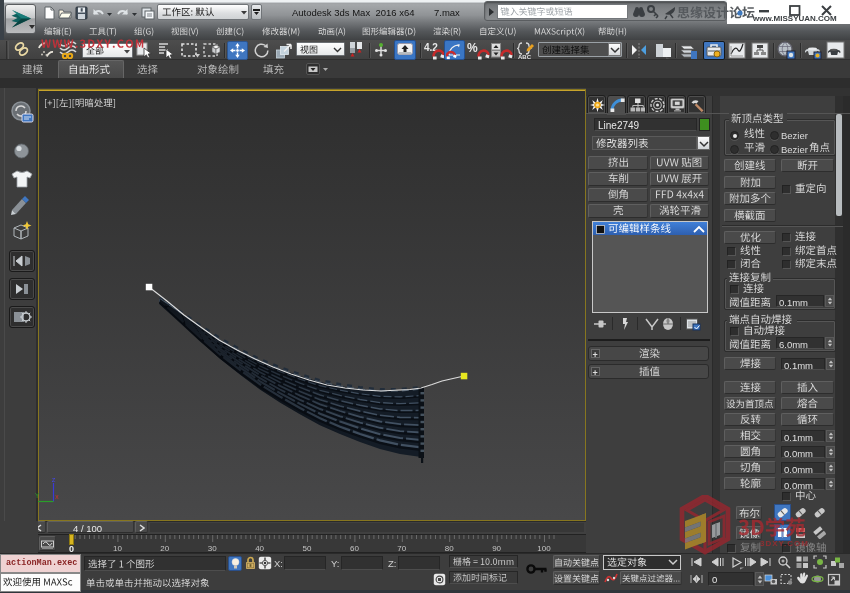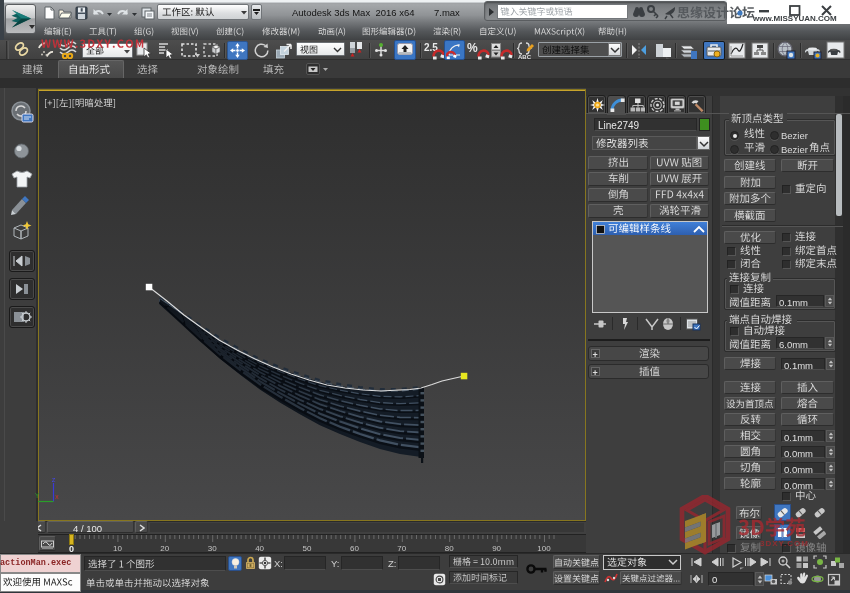--- a/index.html
+++ b/index.html
@@ -560,21 +560,21 @@
         </g>
         <circle cx="8" cy="3" r="2" fill="#55b030"></circle>
       </svg></div>
 <div style="position:absolute;left:394px;top:40px;width:22px;height:20px;background:#3a76c4;border:1px solid #245090;border-radius:2px"></div>
 <div style="position:absolute;left:397px;top:43px;line-height:0;"><svg width="16" height="14">
         <rect x="0.5" y="0.5" width="15" height="11" rx="2" fill="#f2f2f2" stroke="#99a"></rect>
         <rect x="1.5" y="9" width="13" height="2.5" rx="1" fill="#b8bcbf"></rect>
         <path d="M8 2 l3.5 4 h-2 v3 h-3 v-3 h-2 z" fill="#222"></path>
       </svg></div>
 <div style="position:absolute;left:420px;top:43px;width:1px;height:15px;background:#2c2c2c;box-shadow:1px 0 0 #555"></div>
-<div style="position:absolute;left:424px;top:43px;font-family:'Liberation Sans', sans-serif;font-size:10px;color:#e8e8e8;font-weight:bold;white-space:pre;line-height:1;">2.5</div>
+<div style="position:absolute;left:424px;top:43px;font-family:'Liberation Sans', sans-serif;font-size:10px;color:#e8e8e8;font-weight:bold;white-space:pre;line-height:1;">4.2</div>
 <div style="position:absolute;left:432px;top:49px;line-height:0;"><svg width="14" height="11">
         <path d="M2.5 9 a5 5 0 0 1 9-4.5" fill="none" stroke="#c52a2a" stroke-width="2.6" transform="rotate(18 7 5.5)"></path>
         <rect x="1" y="7.5" width="3.6" height="3" fill="#e8e8e8"></rect>
         <rect x="8.6" y="5.8" width="3.6" height="3" fill="#e8e8e8" transform="rotate(18 10.4 7.3)"></rect>
       </svg></div>
 <div style="position:absolute;left:444px;top:40px;width:21px;height:20px;background:#3a76c4;border:1px solid #245090;border-radius:2px"></div>
 <div style="position:absolute;left:447px;top:42px;line-height:0;"><svg width="17" height="16">
         <path d="M2 13 a10 10 0 0 1 10-10" fill="none" stroke="#f0f0f0" stroke-width="1.2"></path>
         <path d="M2 13 h11" stroke="#f0f0f0" stroke-width="1"></path>
         <path d="M12.8 2.2 l-3 0.8 l2.2 2.2 z" fill="#f0f0f0"></path>
@@ -1562,21 +1562,21 @@
         <text x="391.2" y="16" font-size="8" fill="#c4c4c4" text-anchor="middle" font-family="Liberation Sans, sans-serif">80</text>
         <text x="438.6" y="16" font-size="8" fill="#c4c4c4" text-anchor="middle" font-family="Liberation Sans, sans-serif">90</text>
         <text x="486.0" y="16" font-size="8" fill="#c4c4c4" text-anchor="middle" font-family="Liberation Sans, sans-serif">100</text>
       </svg></div>
 <div style="position:absolute;left:69px;top:534px;width:5px;height:11px;background:#d8b520;border:1px solid #8f7a10"></div>
 <div style="position:absolute;left:0px;top:545px;font-family:'Liberation Sans', sans-serif;font-size:9px;color:#f0f0f0;font-weight:bold;white-space:pre;line-height:1;left:69px;">0</div>
 <div style="position:absolute;left:0px;top:553px;width:850px;height:40px;background:#3d3d3d"></div>
 <div style="position:absolute;left:0px;top:553px;width:850px;height:1px;background:#2a2a2a"></div>
 <div style="position:absolute;left:0px;top:590px;width:850px;height:3px;background:#30353b"></div>
 <div style="position:absolute;left:0px;top:554px;width:81px;height:19px;background:#efd2d2;border:1px solid #888"></div>
-<div style="position:absolute;left:0;top:559px;font-family:'Liberation Mono', monospace;font-size:8.5px;color:#8a2525;font-weight:bold;white-space:pre;line-height:1;">actionMan.exec</div>
+<div style="position:absolute;left:6px;top:559px;font-family:'Liberation Mono', monospace;font-size:8.5px;color:#8a2525;font-weight:bold;white-space:pre;line-height:1;">actionMan.exec</div>
 <div style="position:absolute;left:0px;top:573px;width:81px;height:19px;background:#fdfdfd;border:1px solid #888"></div>
 <div style="position:absolute;left:3.0px;top:577.0px;line-height:0"><svg width="70" height="11" style="overflow:visible">
         <g transform="translate(0,8.4) scale(0.009500,-0.009500)" fill="#222">
           <use href="#q159" x="0"></use>
           <use href="#q160" x="1000"></use>
           <use href="#q161" x="2000"></use>
           <use href="#q162" x="3000"></use>
           <use href="#q38" x="4224"></use>
           <use href="#q41" x="5036"></use>
           <use href="#q51" x="5644"></use>

